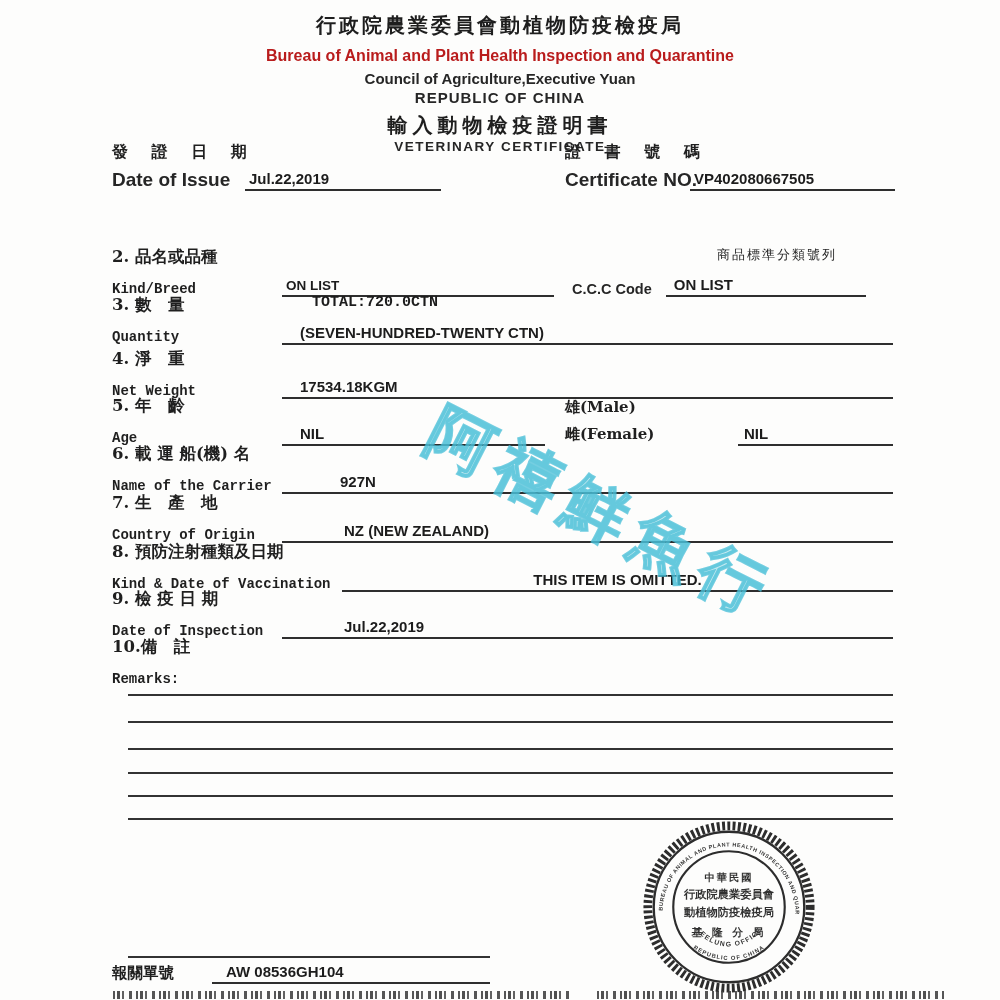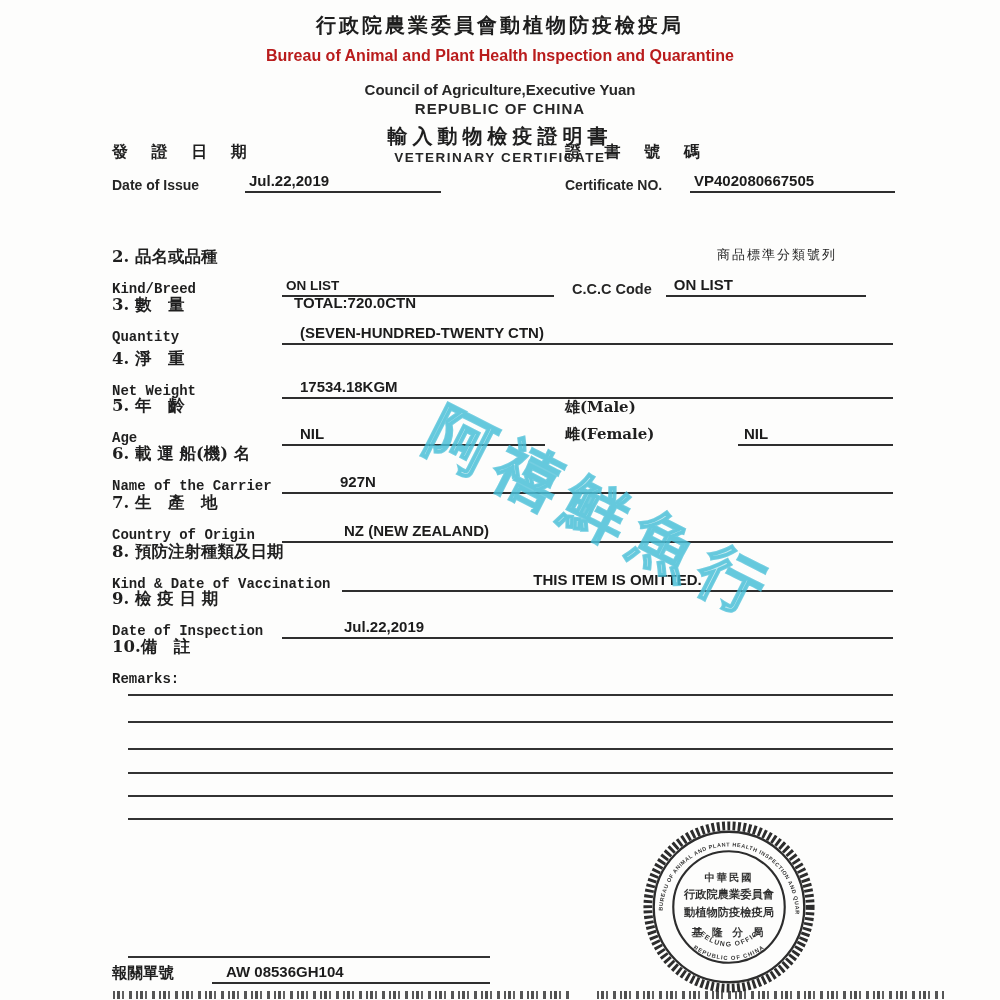--- a/index.html
+++ b/index.html
@@ -7,36 +7,36 @@
   #doc {
     position:relative; width:1000px; height:1000px;
     background:#fdfdfc; overflow:hidden;
     font-family:"Liberation Sans", sans-serif;
     color:#262626;
   }
   
   .hdr { position:absolute; top:12px; left:0; right:0; text-align:center; }
   .hdr .zh-title { font-family:"DejaVu Serif", serif; font-weight:bold; font-size:20px; letter-spacing:3px; color:#1e1e1e; }
   .hdr .en1 { margin-top:8px; font-weight:bold; font-size:16px; color:#b91c1c; }
-  .hdr .en2 { margin-top:16px; font-weight:bold; font-size:15px; }
+  .hdr .en2 { margin-top:5px; font-weight:bold; font-size:15px; }
   .hdr .en3 { margin-top:2px; font-weight:bold; font-size:15px; letter-spacing:1px; }
   .hdr .zh-sub { margin-top:6px; font-family:"DejaVu Serif", serif; font-weight:bold; font-size:20px; letter-spacing:5px; color:#1e1e1e; }
   .hdr .en-sub { margin-top:0px; font-weight:bold; font-size:13.5px; letter-spacing:1.5px; }
 
   
   .zh-lab { font-family:"DejaVu Serif", serif; font-weight:bold; font-size:16.5px; color:#1f1f1f; }
   .en-lab { font-family:"Liberation Mono","DejaVu Sans Mono",monospace; font-weight:bold; font-size:14px; color:#1f1f1f; white-space:nowrap; }
   .val { font-weight:bold; font-size:15px; color:#1c1c1c; white-space:nowrap; }
   .vline { border-bottom:2px solid #2e2e2e; height:21px; display:inline-block; }
 
   
   .issue-left  { position:absolute; top:142px; left:112px; width:440px; }
   .issue-right { position:absolute; top:142px; left:565px; right:105px; }
   .issue-zh { font-family:"DejaVu Serif", serif; font-weight:bold; font-size:16px; letter-spacing:9px; color:#1f1f1f; }
-  .issue-en { font-weight:bold; font-size:14px; white-space:nowrap;margin-top:8px; }
+  .issue-en { font-weight:bold; font-size:19px; white-space:nowrap; }
   .issue-row { display:flex; align-items:flex-end; margin-top:6px; }
 
   
   .item { position:absolute; left:112px; right:107px; }
   .i1 { top:198px; } .i2 { top:246px; } .i3 { top:294px; } .i4 { top:348px; }
   .i5 { top:395px; } .i6 { top:443px; } .i7 { top:492px; } .i8 { top:541px; }
   .i9 { top:588px; } .i10 { top:636px; }
   .zh-line { position:relative; height:24px; }
   .en-row  { position:relative; display:flex; align-items:flex-end; margin-top:3px; height:24px; }
   .en-row .en-lab { width:170px; flex:0 0 auto; }
@@ -49,21 +49,21 @@
                 150px -6px 0 #666, 168px -12px 0 #555, 185px -3px 0 #777, 200px -9px 0 #555,
                 214px -1px 0 #666, 228px -7px 0 #555, 240px -12px 0 #777, 70px -8px 0 #888;
   }
 
   .ccc-hdr { position:absolute; left:500px; width:330px; text-align:center;
              font-family:"DejaVu Serif", serif; font-weight:normal; font-size:13px; letter-spacing:2px; }
   .ccc-lab { font-weight:bold; font-size:14.5px; margin-left:18px; white-space:nowrap; }
 
   .abs-zh { position:absolute; left:453px; bottom:2px; }
   .fem-line { position:absolute; left:626px; right:0; bottom:0; border-bottom:2px solid #2e2e2e; height:21px; }
-  .val-top { position:absolute; left:182px; top:0; }
+  .val-top { position:absolute; left:200px; top:0;font-family:Liberation Mono, monospace; }
 
   
   .rline { position:absolute; left:128px; right:107px; border-top:2px solid #333; height:0; }
   .r1{top:694px;} .r2{top:721px;} .r3{top:748px;} .r4{top:772px;} .r5{top:795px;} .r6{top:818px;}
 
   
   .f-topline { position:absolute; top:956px; left:128px; width:362px; border-top:2px solid #333; }
   .footer-row { position:absolute; top:963px; left:112px; width:378px; display:flex; align-items:flex-end; }
   .footer-row .zh-lab { font-size:15.5px; width:100px; flex:0 0 auto; }
   .f-vline { border-bottom:2px solid #2e2e2e; height:21px; flex:1 1 auto; padding-left:14px; }

